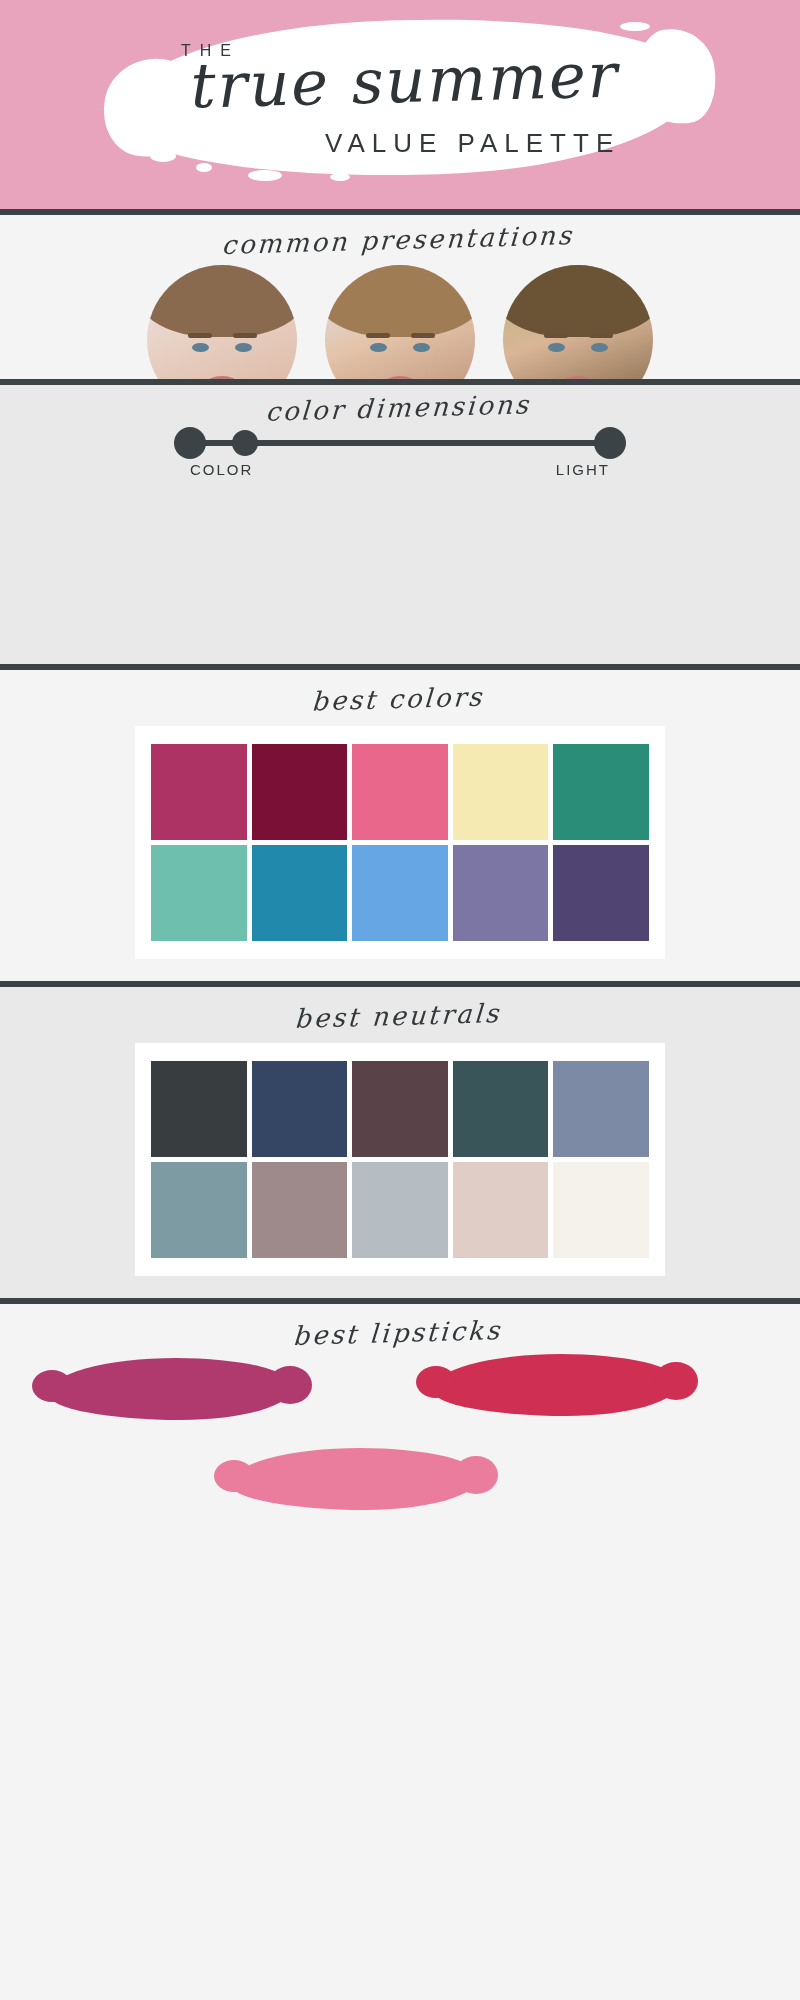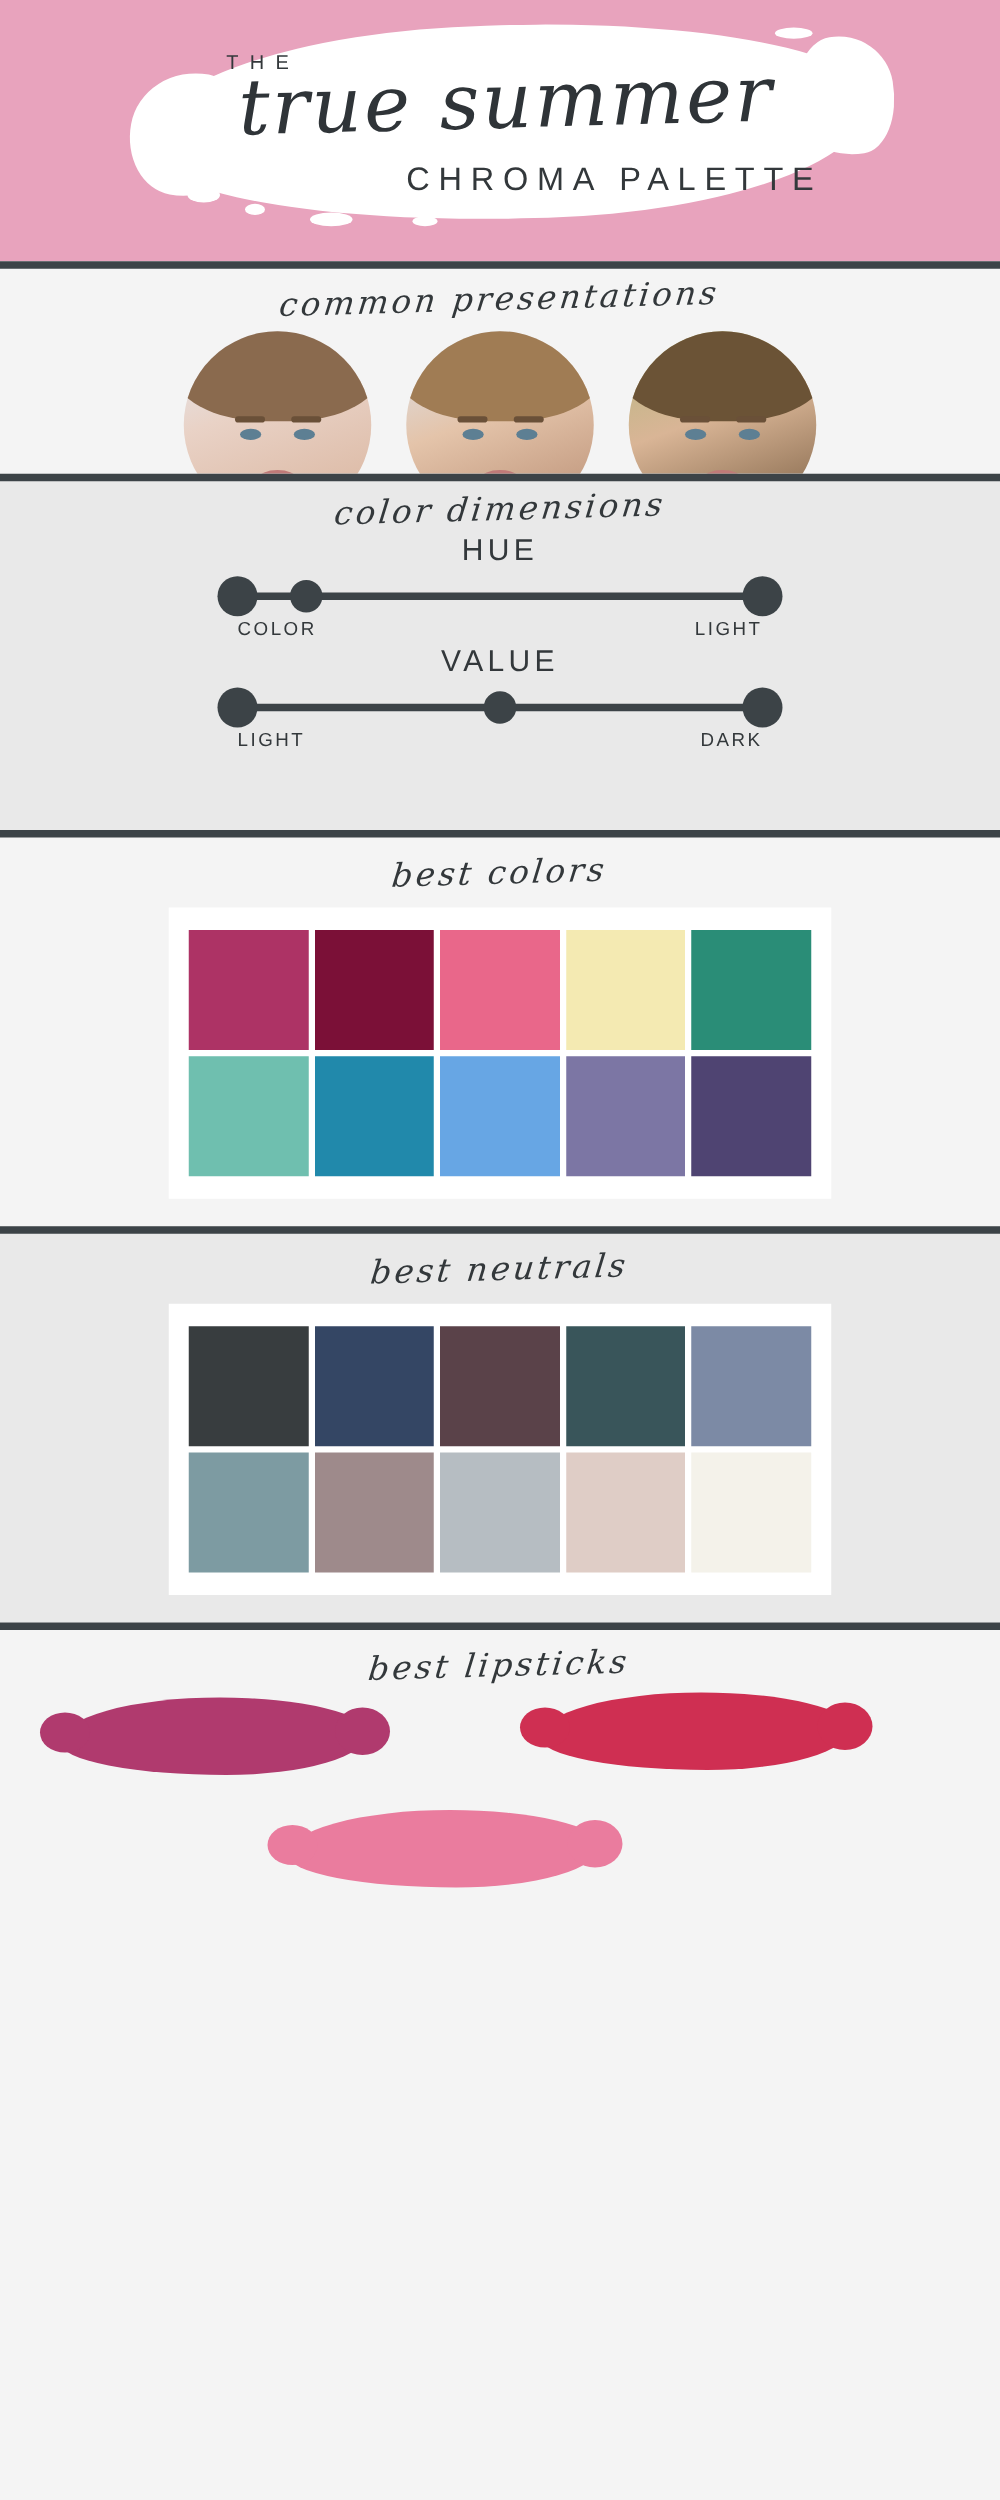--- a/index.html
+++ b/index.html
@@ -333,21 +333,21 @@
     <div class="hero-brush"></div>
     <div class="hero-spatter" style="left:150px;top:150px;width:26px;height:12px;"></div>
     <div class="hero-spatter" style="left:196px;top:163px;width:16px;height:9px;"></div>
     <div class="hero-spatter" style="left:248px;top:170px;width:34px;height:11px;"></div>
     <div class="hero-spatter" style="left:330px;top:173px;width:20px;height:8px;"></div>
     <div class="hero-spatter" style="left:560px;top:30px;width:22px;height:10px;"></div>
     <div class="hero-spatter" style="left:620px;top:22px;width:30px;height:9px;"></div>
     <div class="hero-inner">
       <span class="hero-the">THE</span>
       <div class="hero-script">true summer</div>
-      <span class="hero-sub">CHROMA PALETTE</span>
+      <span class="hero-sub">VALUE PALETTE</span>
     </div>
   </div>
 
   <div class="section presentations">
     <div class="script-head">common presentations</div>
     <div class="faces">
       <div class="face face-1">
         <div class="hair"></div>
         <div class="browL"></div>
         <div class="browR"></div>
@@ -371,46 +371,32 @@
         <div class="eyeR"></div>
         <div class="lips"></div>
       </div>
     </div>
   </div>
 
   <div class="section dimensions">
     <div class="script-head">color dimensions</div>
 
     <div class="slider-block">
-      <div class="slider-title">HUE</div>
       <div class="slider-rail-wrap">
         <div class="rail"></div>
         <div class="knob" style="left:0%;"></div>
         <div class="knob small" id="knob-hue" style="left: 13%;"></div>
         <div class="knob" style="left:100%;"></div>
       </div>
       <div class="slider-labels">
         <span>COLOR</span>
         <span>LIGHT</span>
       </div>
     </div>
 
-    <div class="slider-block">
-      <div class="slider-title">VALUE</div>
-      <div class="slider-rail-wrap">
-        <div class="rail"></div>
-        <div class="knob" style="left:0%;"></div>
-        <div class="knob small" id="knob-value" style="left: 50%;"></div>
-        <div class="knob" style="left:100%;"></div>
-      </div>
-      <div class="slider-labels">
-        <span>LIGHT</span>
-        <span>DARK</span>
-      </div>
-    </div>
 
   </div>
 
   <div class="section swatch-section">
     <div class="script-head">best colors</div>
     <div class="swatch-card">
       <div class="swatch-row" id="bc-row-0">
           <div class="swatch" style="background: rgb(173, 51, 101);"></div>
           <div class="swatch" style="background: rgb(123, 16, 55);"></div>
           <div class="swatch" style="background: rgb(233, 103, 138);"></div>

